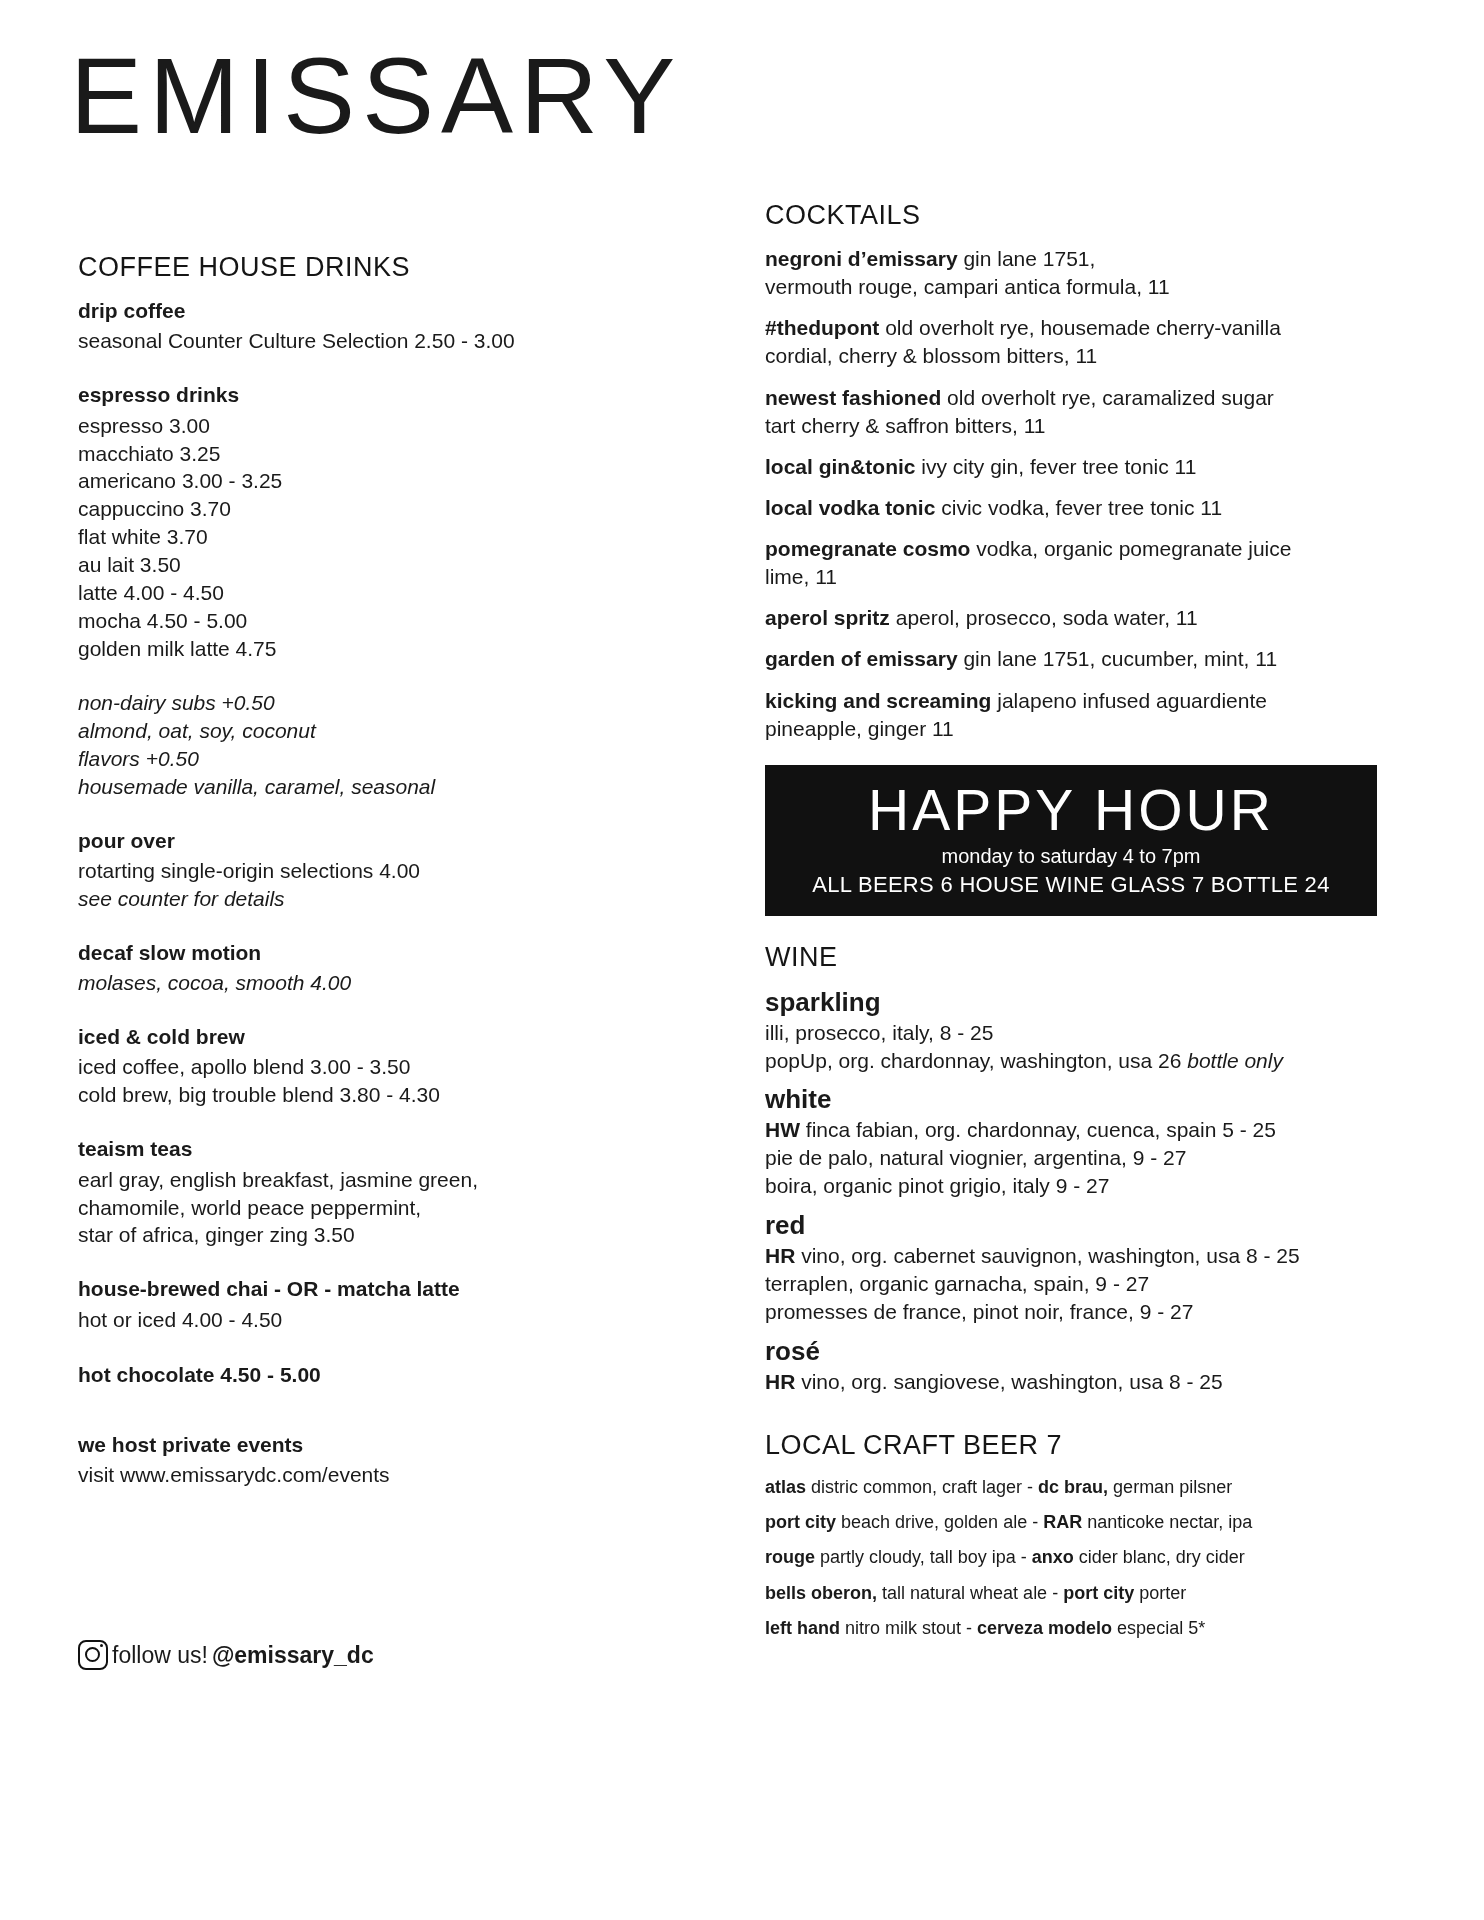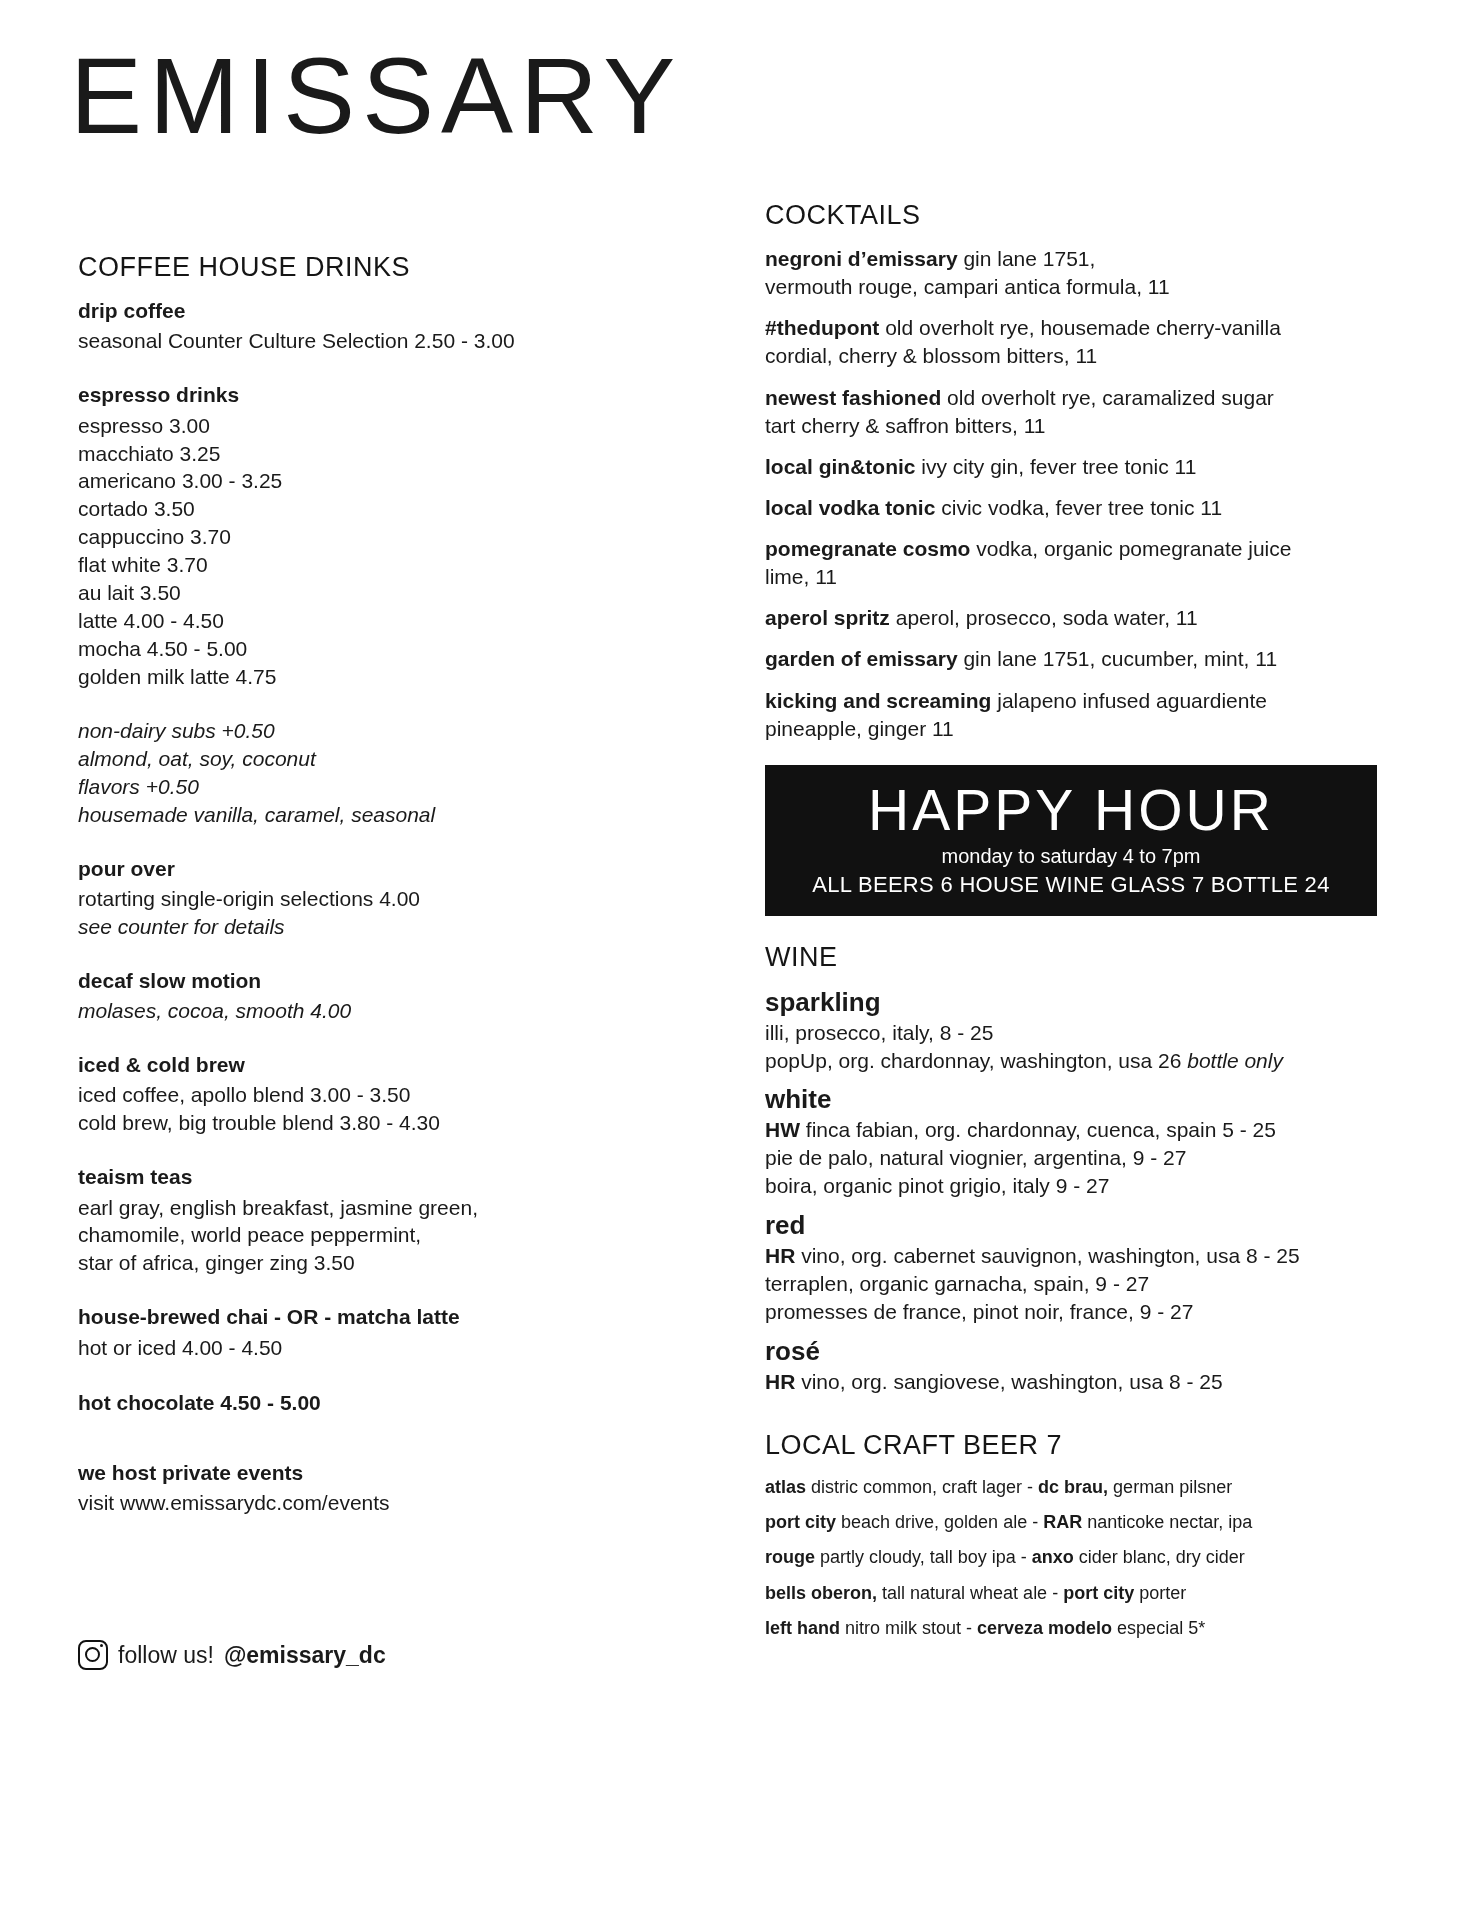--- a/index.html
+++ b/index.html
@@ -134,21 +134,21 @@
   .beer-line b { font-weight: bold; }
   .footer-block {
     margin-top: 42px;
   }
   .social {
     position: absolute;
     left: 78px;
     top: 1640px;
     display: flex;
     align-items: center;
-    gap: 10px;
+    gap: 4px;
     font-size: 23px;
   }
   .ig-icon {
     width: 26px;
     height: 26px;
     border: 2.5px solid #111;
     border-radius: 8px;
     position: relative;
     display: inline-block;
   }
@@ -186,21 +186,20 @@
     <div id="left-groups">
         <div class="group">
           <div class="grp-title">drip coffee</div>
           <div class="line">seasonal Counter Culture Selection 2.50 - 3.00</div>
         </div>
         <div class="group">
           <div class="grp-title">espresso drinks</div>
           <div class="line">espresso 3.00</div>
           <div class="line">macchiato 3.25</div>
           <div class="line">americano 3.00 - 3.25</div>
-          <div class="line">cortado 3.50</div>
           <div class="line">cappuccino 3.70</div>
           <div class="line">flat white 3.70</div>
           <div class="line">au lait 3.50</div>
           <div class="line">latte 4.00 - 4.50</div>
           <div class="line">mocha 4.50 - 5.00</div>
           <div class="line">golden milk latte 4.75</div>
         </div>
         <div class="group">
           <div class="ital">non-dairy subs +0.50</div>
           <div class="ital">almond, oat, soy, coconut</div>

